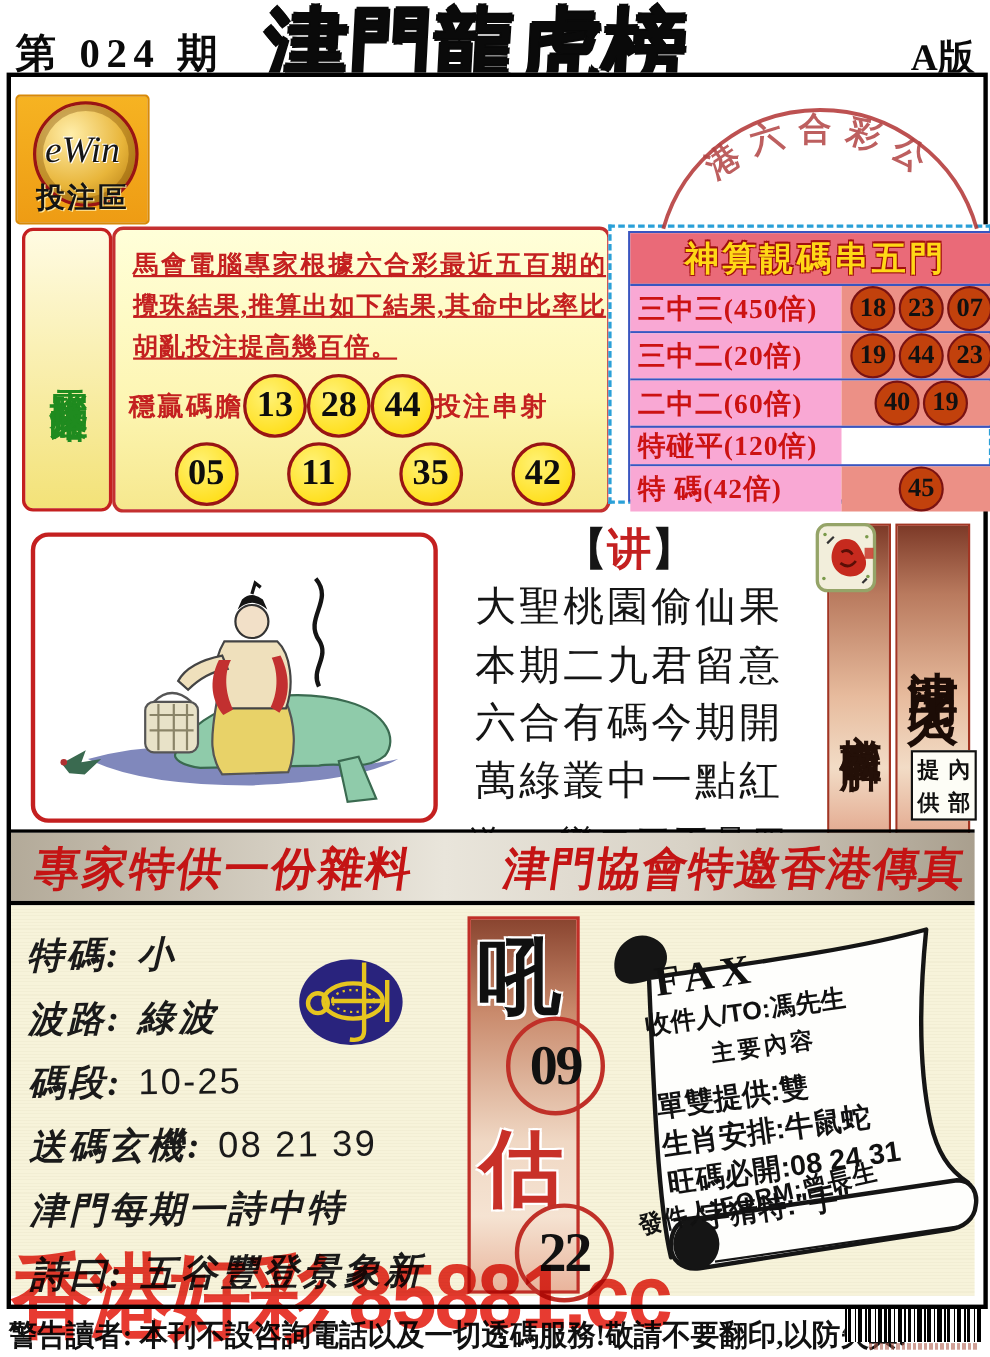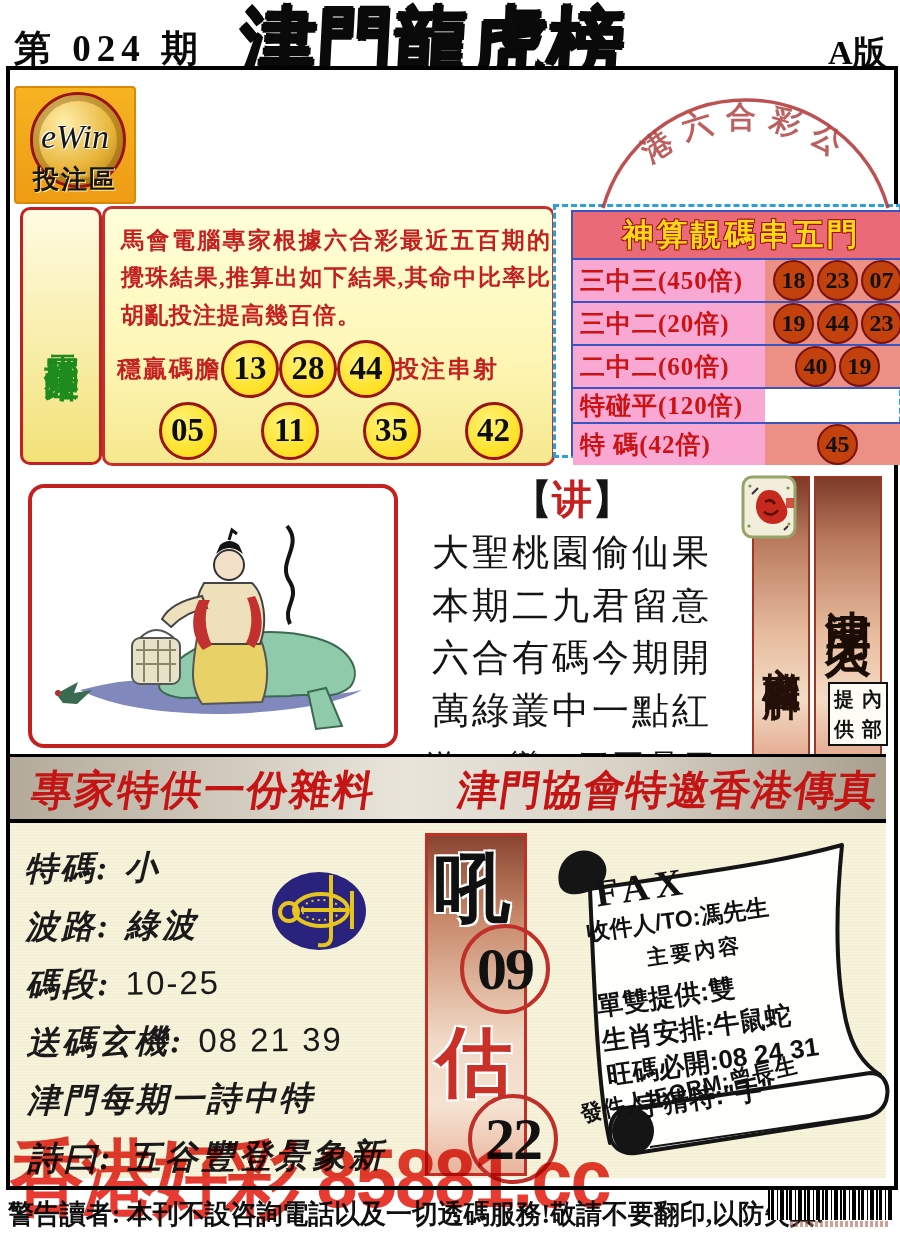--- a/index.html
+++ b/index.html
@@ -32,21 +32,21 @@
   
   .strategy-strip{left:10px;top:137px;width:76px;height:252px;border:3px solid #c42020;border-radius:10px;
         background:linear-gradient(180deg,#fffbe2,#f3e278);display:flex;align-items:center;justify-content:center;}
   .strategy-strip span{writing-mode:vertical-rl;text-orientation:upright;font-size:34px;font-weight:900;
         color:#1f8b1f;letter-spacing:3px;}
 
   
   .advice{left:92px;top:136px;width:447px;height:254px;border:3px solid #c43030;border-radius:10px;
         background:linear-gradient(180deg,#ffffd9 0%,#fdf6b4 60%,#f6e88e 100%);overflow:hidden;}
   .advice .intro{padding:13px 1px 0 16px;font-size:23px;line-height:1.62;font-weight:bold;color:#c42020;
-        text-align:justify;letter-spacing:1px;}
+        text-align:justify;letter-spacing:1px;text-decoration:underline;}
   .ballrow1{display:flex;align-items:center;gap:0;margin:6px 0 0 12px;}
   .ballrow1 .lbl{font-size:24px;font-weight:900;color:#c42020;letter-spacing:2px;}
   .ballrow2{display:flex;gap:44px;justify-content:center;margin-top:4px;padding-left:24px;}
   .ball{width:52px;height:52px;border-radius:50%;background:radial-gradient(circle at 38% 32%,#fff277,#ffd900);
         border:3px solid #991414;color:#0d0d0d;font-size:33px;font-weight:900;
         display:flex;align-items:center;justify-content:center;flex:none;}
 
   
   .stable{left:543px;top:134px;width:337px;height:242px;border:3px dashed #2aa0d8;background:#fff;padding:3px;}
   .stable-grid{width:100%;height:100%;display:grid;grid-template-rows:46px repeat(5,1fr);
@@ -110,21 +110,21 @@
   .shout{position:absolute;left:415px;top:10px;width:96px;height:337px;border:3px solid #c03028;
         background:linear-gradient(180deg,#8a4530 0%,#c98a6c 25%,#f0d8c4 60%,#f5e3d2 80%,#e9b49c 100%);
         overflow:visible;z-index:4;}
   .shout .c1{position:absolute;left:6px;top:2px;font-size:76px;font-weight:900;color:#101010;
         text-shadow:2px 2px 0 #fff,-2px -2px 0 #fff,2px -2px 0 #fff,-2px 2px 0 #fff;}
   .shout .n1{position:absolute;left:32px;top:88px;}
   .shout .c2{position:absolute;left:8px;top:176px;font-size:76px;font-weight:900;color:#c83028;
         text-shadow:2px 2px 0 #fff,-2px -2px 0 #fff,2px -2px 0 #fff,-2px 2px 0 #fff;}
   .shout .n2{position:absolute;left:40px;top:258px;}
   .bigcirc{width:82px;height:82px;border-radius:50%;border:4px solid #c03028;display:flex;align-items:center;
-        justify-content:center;font-size:60px;font-weight:900;color:#111;letter-spacing:-2px;}
+        justify-content:center;font-size:51px;font-weight:900;color:#111;letter-spacing:-2px;}
 
   
   .scroll{position:absolute;left:530px;top:2px;width:353px;height:348px;}
   .faxtext{position:absolute;left:585px;top:30px;width:280px;transform:rotate(-8deg);
         font-family:"Liberation Sans","DejaVu Sans",sans-serif;color:#111;z-index:7;}
   .faxtext .fx{font-family:"Liberation Serif",serif;font-size:38px;font-weight:900;letter-spacing:6px;margin-left:14px;}
   .faxtext .to{font-size:23px;font-weight:900;margin-top:0px;}
   .faxtext .sub{font-size:21px;font-weight:900;margin:4px 0 10px 56px;letter-spacing:3px;}
   .faxtext .ln{font-size:26px;font-weight:900;line-height:1.35;white-space:nowrap;}
   .faxfrom{position:absolute;left:568px;top:252px;transform:rotate(-13deg);font-size:22px;font-weight:900;

